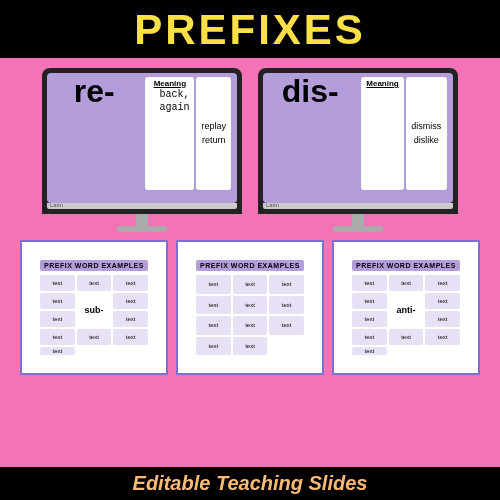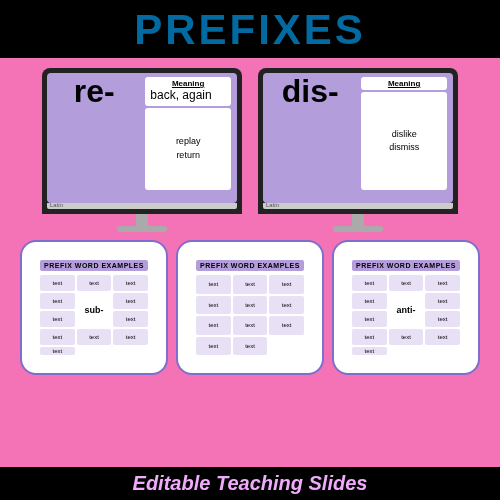--- a/index.html
+++ b/index.html
@@ -16,21 +16,21 @@
     }
 
     
     .title-bar {
       background: #000;
       width: 100%;
       text-align: center;
       padding: 6px 0 4px;
     }
     .title-bar h1 {
-      color: #0369a1;
+      color: #fde047;
       font-size: 42px;
       font-weight: 900;
       letter-spacing: 3px;
     }
 
     
     .monitors-row {
       display: flex;
       justify-content: center;
       gap: 16px;
@@ -66,42 +66,43 @@
       justify-content: center;
       flex: 1.1;
     }
     .prefix-label {
       font-size: 32px;
       font-weight: 900;
       color: #000;
     }
     .monitor-right {
       display: flex;
-      flex-direction: column;
+      flex-direction: row;
       padding: 4px 6px 13px 4px;
       flex: 1;
       gap: 2px;
     }
     .meaning-box {
       background: #fff;
       border-radius: 3px;
       padding: 2px 5px;
       text-align: center;
     }
     .meaning-title {
       font-size: 8px;
       font-weight: bold;
       text-decoration: underline;
       color: #000;
     }
     .meaning-text {
-      font-size: 12px;
-      color: #000;
-      text-align: left;
+      font-size: 10px;
+      color: #000;
+      text-align: right;
       line-height: 1.3;
+      font-family: Liberation Mono, monospace;
     }
     .examples-box {
       background: #fff;
       border-radius: 3px;
       padding: 3px 5px;
       text-align: center;
       flex: 1;
       display: flex;
       flex-direction: column;
       justify-content: center;
@@ -140,21 +141,21 @@
     .cards-row {
       display: flex;
       justify-content: center;
       gap: 8px;
       padding: 4px 10px 6px;
       width: 100%;
     }
     .prefix-card {
       background: #fff;
       border: 2px solid #7c6fcd;
-      border-radius: 16px;
+      border-radius: 0;
       width: 148px;
       height: 135px;
       padding: 18px;
       display: flex;
       flex-direction: column;
     }
     .card-title {
       background: #b39ddb;
       color: #000;
       font-size: 7px;
@@ -195,21 +196,21 @@
 
     
     .bottom-text {
       background: #000;
       width: 100%;
       text-align: center;
       padding: 5px 0;
       margin-top: auto;
     }
     .bottom-text span {
-      color: #f0abfc;
+      color: #fdba74;
       font-size: 20px;
       font-weight: bold;
       font-style: italic;
     }
   </style>
 </head>
 <body>
 
 <div class="title-bar">
   <h1>PREFIXES</h1>
@@ -245,22 +246,22 @@
     <div class="monitor-screen">
       <div class="monitor-inner">
         <div class="monitor-left">
           <span class="prefix-label">dis-</span>
         </div>
         <div class="monitor-right">
           <div class="meaning-box">
             <div class="meaning-title">Meaning</div>
           </div>
           <div class="examples-box">
+            <div class="example-word">dismiss</div>
             <div class="example-word">dislike</div>
-            <div class="example-word">dismiss</div>
           </div>
         </div>
       </div>
       <div class="monitor-chin"></div>
       <span class="monitor-tag">Latin</span>
     </div>
     <div class="monitor-neck"></div>
     <div class="monitor-base"></div>
   </div>
 </div>

